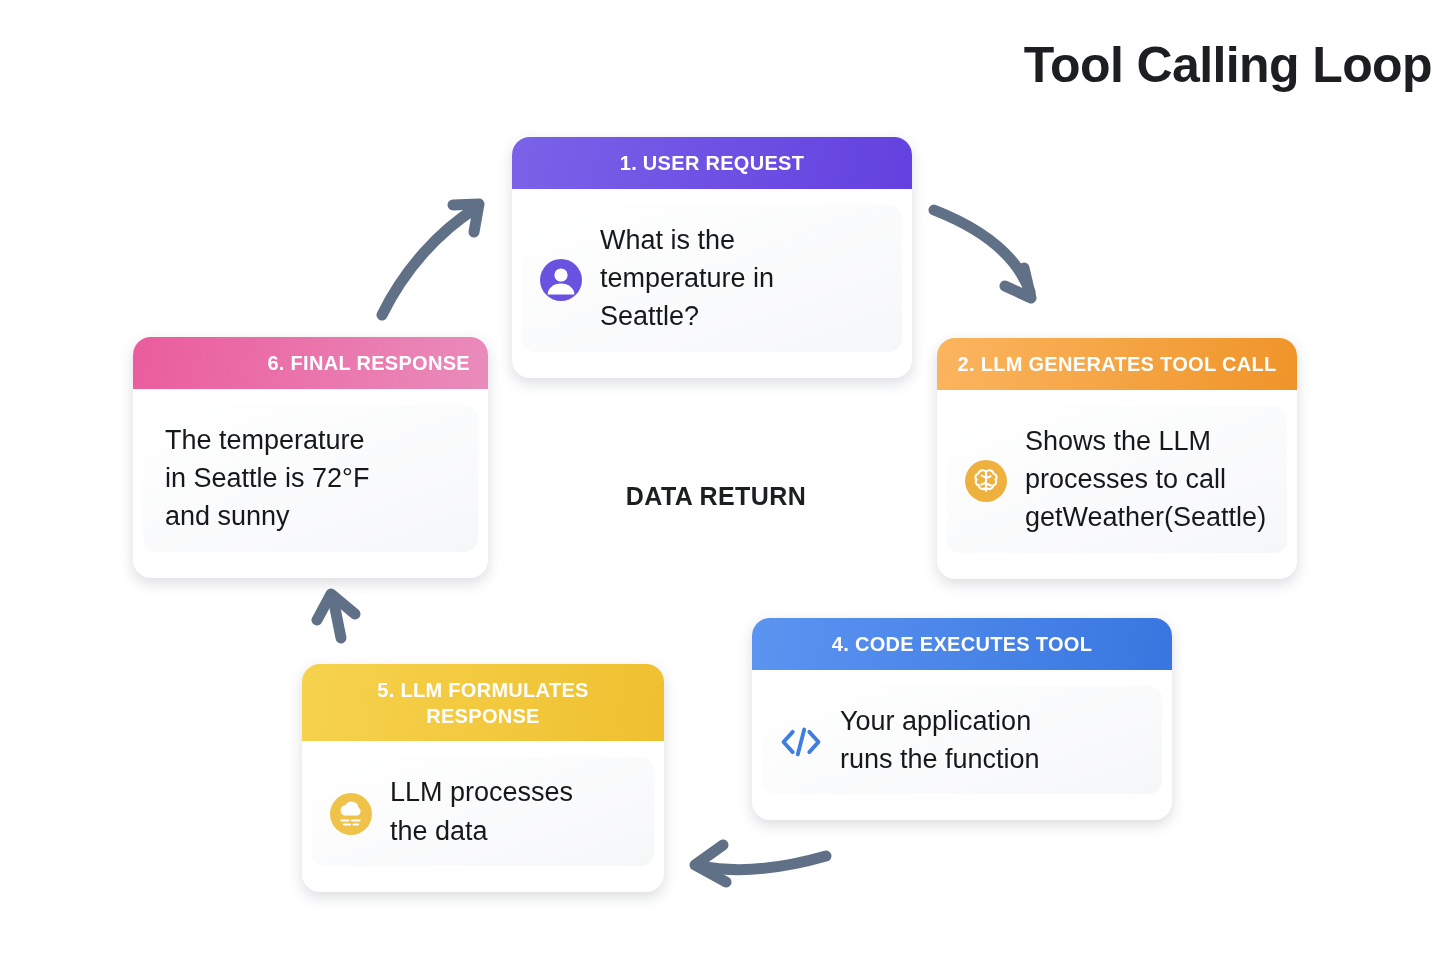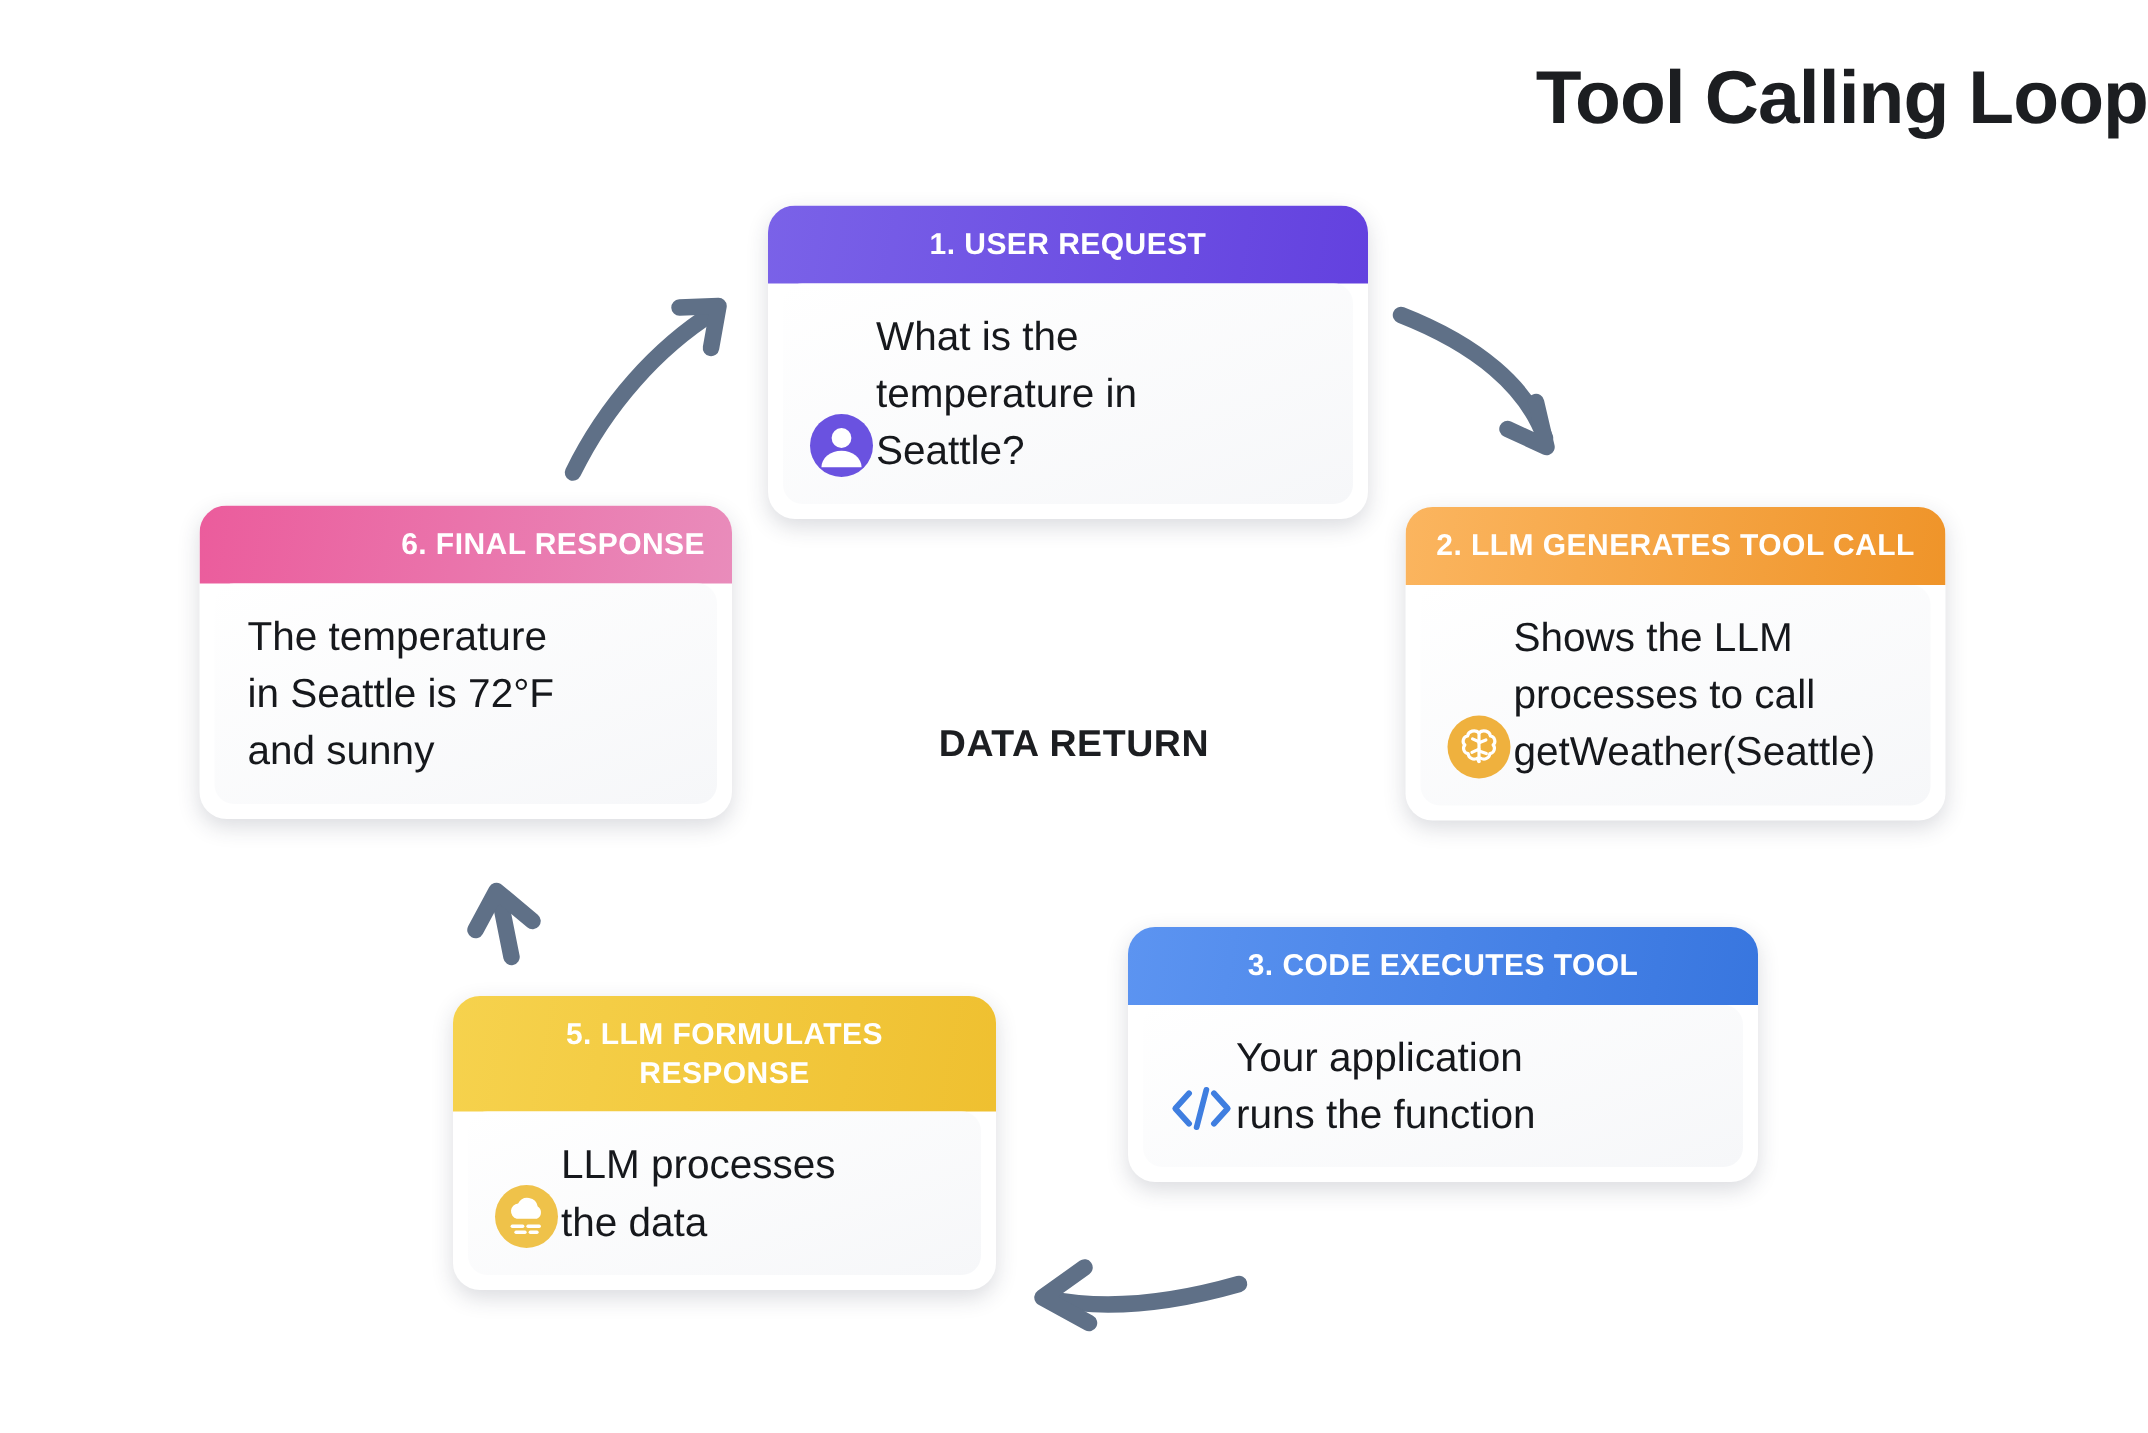--- a/index.html
+++ b/index.html
@@ -59,26 +59,27 @@
     padding: 14px 18px 12px 18px;
     text-align: center;
     color: #ffffff;
     font-size: 20px;
     font-weight: bold;
     letter-spacing: 0.3px;
     line-height: 1.28;
   }
 
   .node-body {
-    margin: 0 10px;
+    margin: 16px 10px;
     background: linear-gradient(160deg, #ffffff 0%, #f6f7f9 100%);
     border-radius: 13px;
     padding: 16px 16px 16px 16px;
     display: flex;
-    align-items: flex-end;
+    align-items: center;
+    gap: 16px;
     min-height: 62px;
   }
 
   .node-body.no-icon { padding-left: 22px; }
 
   .node-text {
     font-size: 27px;
     line-height: 1.42;
     color: #16181c;
     font-weight: normal;
@@ -184,21 +185,21 @@
           </g>
         </svg>
       </span>
       <span class="node-text">Shows the LLM
 processes to call
 getWeather(Seattle)</span>
     </div>
   </div>
 
   <div class="node" id="node-3">
-    <div class="node-header">3. CODE EXECUTES TOOL</div>
+    <div class="node-header">4. CODE EXECUTES TOOL</div>
     <div class="node-body">
       <span class="icon-wrap">
         <svg width="50" height="46" viewBox="0 0 50 46">
           <g fill="none" stroke="#3f7ee0" stroke-width="4.2" stroke-linecap="round" stroke-linejoin="round">
             <path d="M 16 12 L 6 23 L 16 34"></path>
             <path d="M 34 12 L 44 23 L 34 34"></path>
             <path d="M 28.5 9.5 L 21.5 36.5"></path>
           </g>
         </svg>
       </span>

